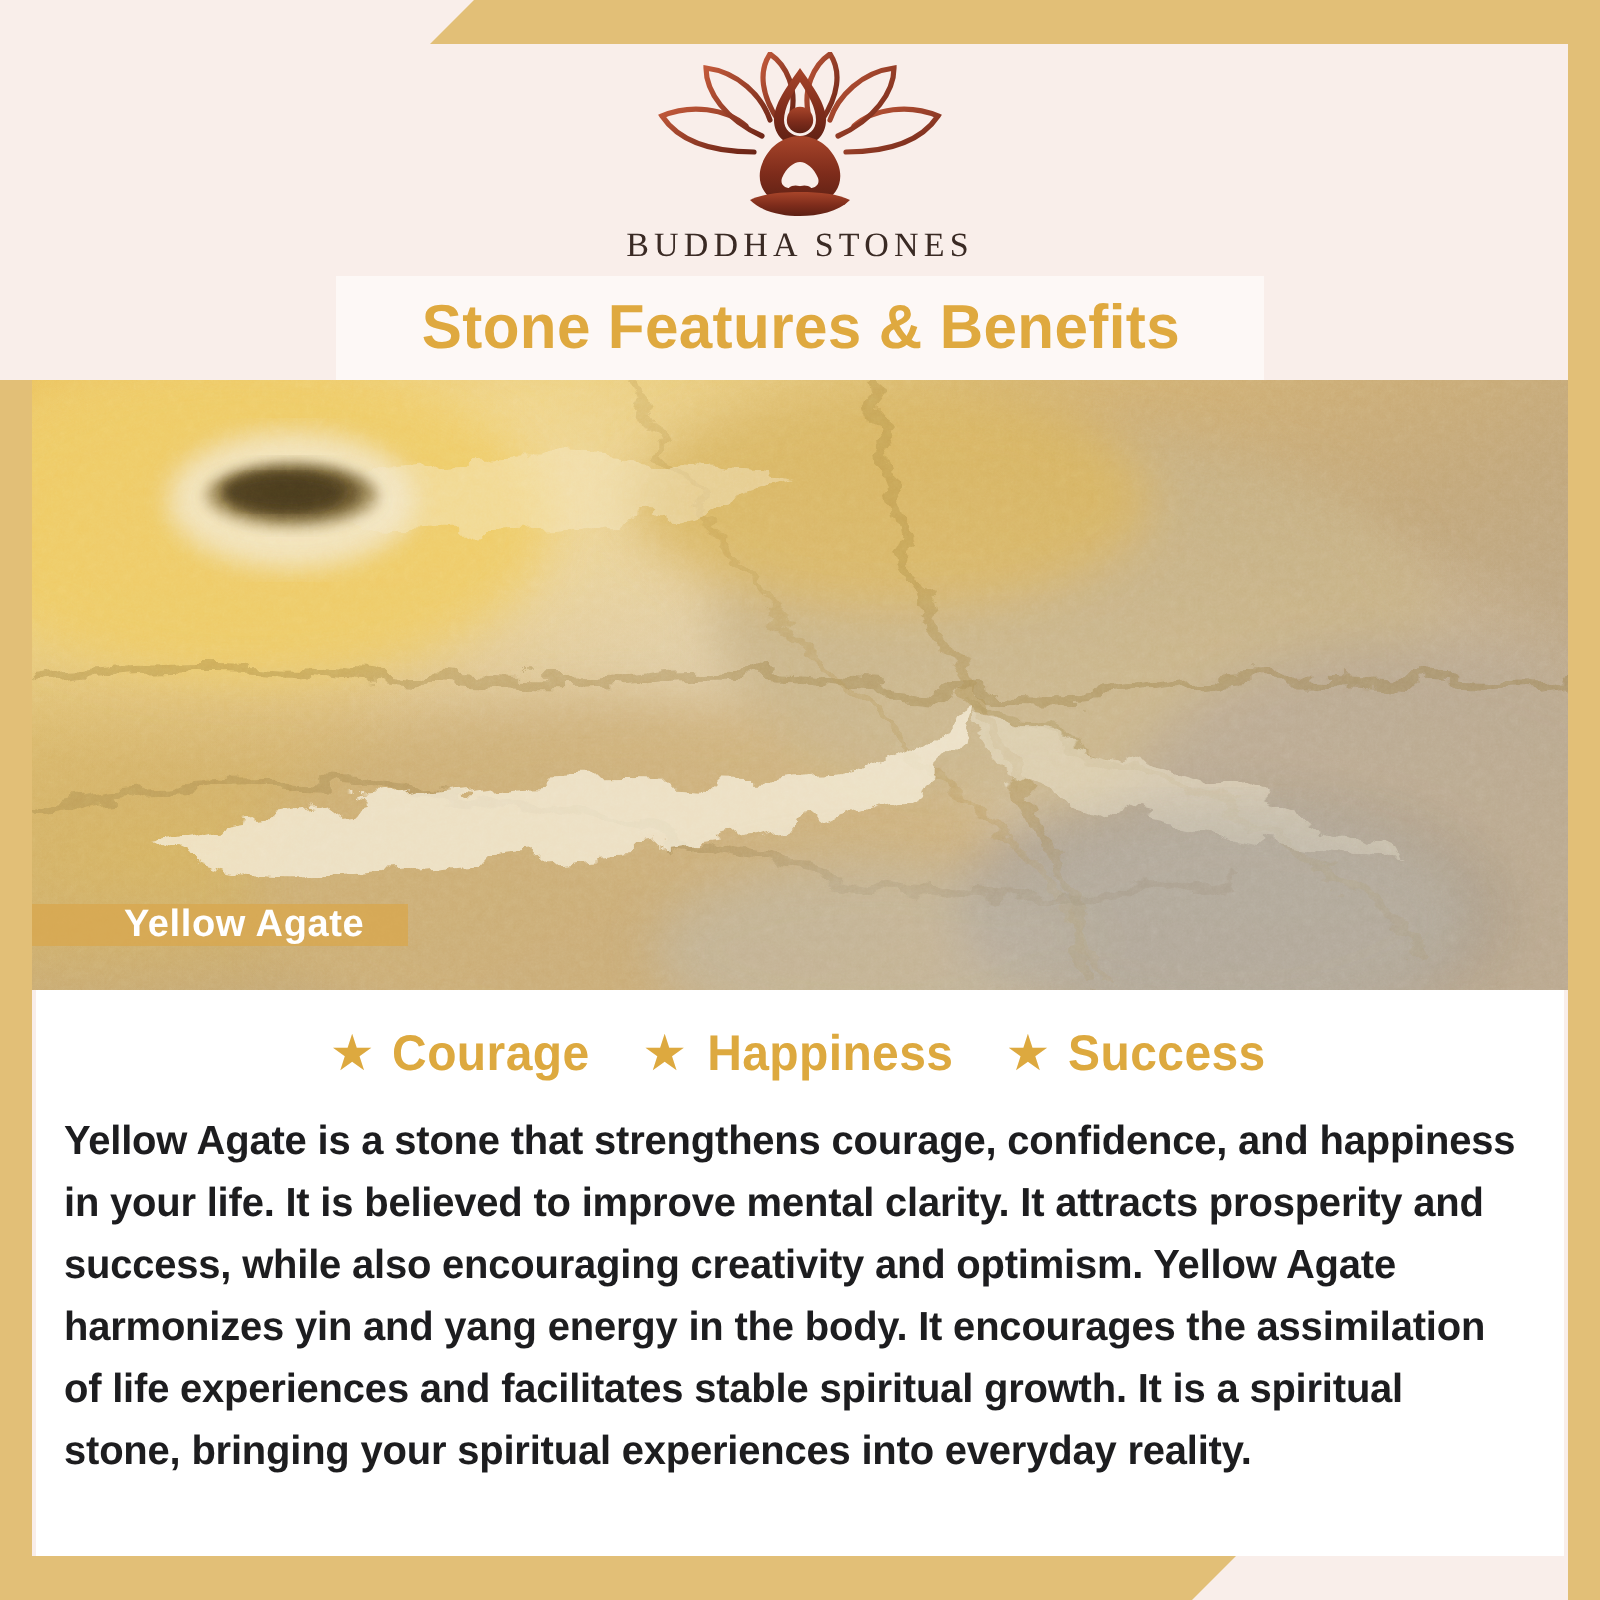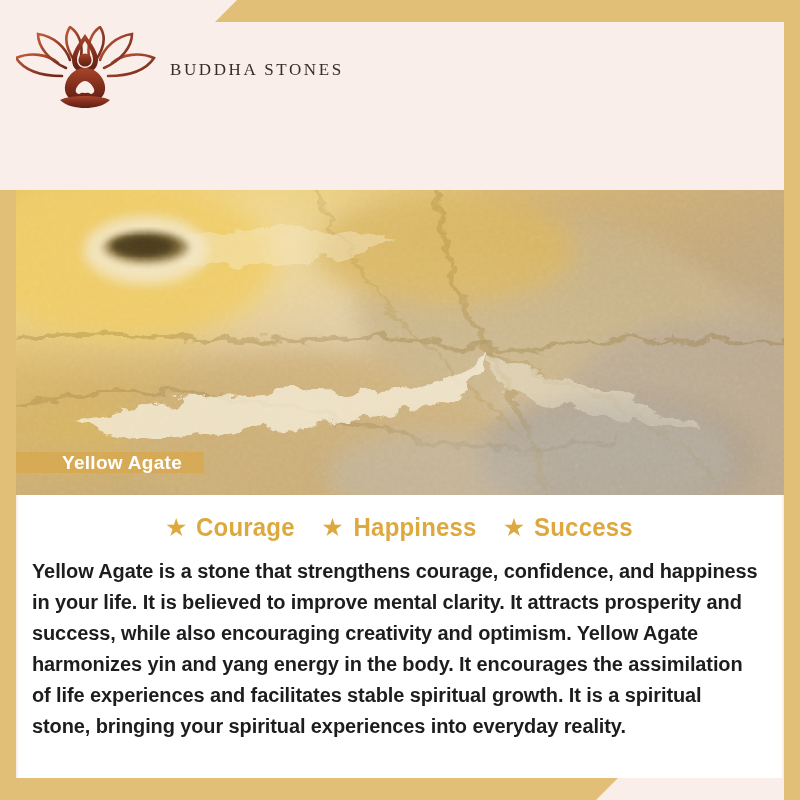--- a/index.html
+++ b/index.html
@@ -43,21 +43,21 @@
     background:#f9eeea; z-index:7;
   }
 
   
   .header {
     position:absolute; top:0; left:0; width:800px; height:190px;
     background:#f9eeea; z-index:2;
   }
   .logo-wrap {
     position:absolute; top:26px; left:0; width:800px;
-    display:flex; flex-direction:row; align-items:center;
+    display:flex; flex-direction:column; align-items:center;
   }
   .logo-mark { width:170px; height:82px; display:block; }
   .logo-text {
     margin-top:5px;
     font-family:"Liberation Serif", serif;
     font-size:17px;
     letter-spacing:2.6px;
     color:#3a2a24;
     font-weight:400;
   }
@@ -169,20 +169,23 @@
                    C87 68 84 66 81 67 C78 68 78 71 80 73 C84 76 90 77 96 75
                    C104 72 107 64 104 56 C101 48 94 42 85 42 Z"></path>
           <path d="M60 74 C66 80 76 82 85 82 C94 82 104 80 110 74
                    C104 71 95 70 85 70 C75 70 66 71 60 74 Z"></path>
         </g>
       </svg>
       <div class="logo-text">BUDDHA STONES</div>
     </div>
   </div>
 
+  <div class="title-box">
+    <div class="title-text">Stone Features &amp; Benefits</div>
+  </div>
 
   <div class="photo">
     <svg viewBox="0 0 768 305" preserveAspectRatio="none" aria-hidden="true">
       <defs>
         <linearGradient id="base" x1="0" y1="0" x2="1" y2="1">
           <stop offset="0%" stop-color="#e8b63f"></stop>
           <stop offset="18%" stop-color="#e8c66a"></stop>
           <stop offset="38%" stop-color="#cfae72"></stop>
           <stop offset="55%" stop-color="#c2a678"></stop>
           <stop offset="72%" stop-color="#bba584"></stop>

